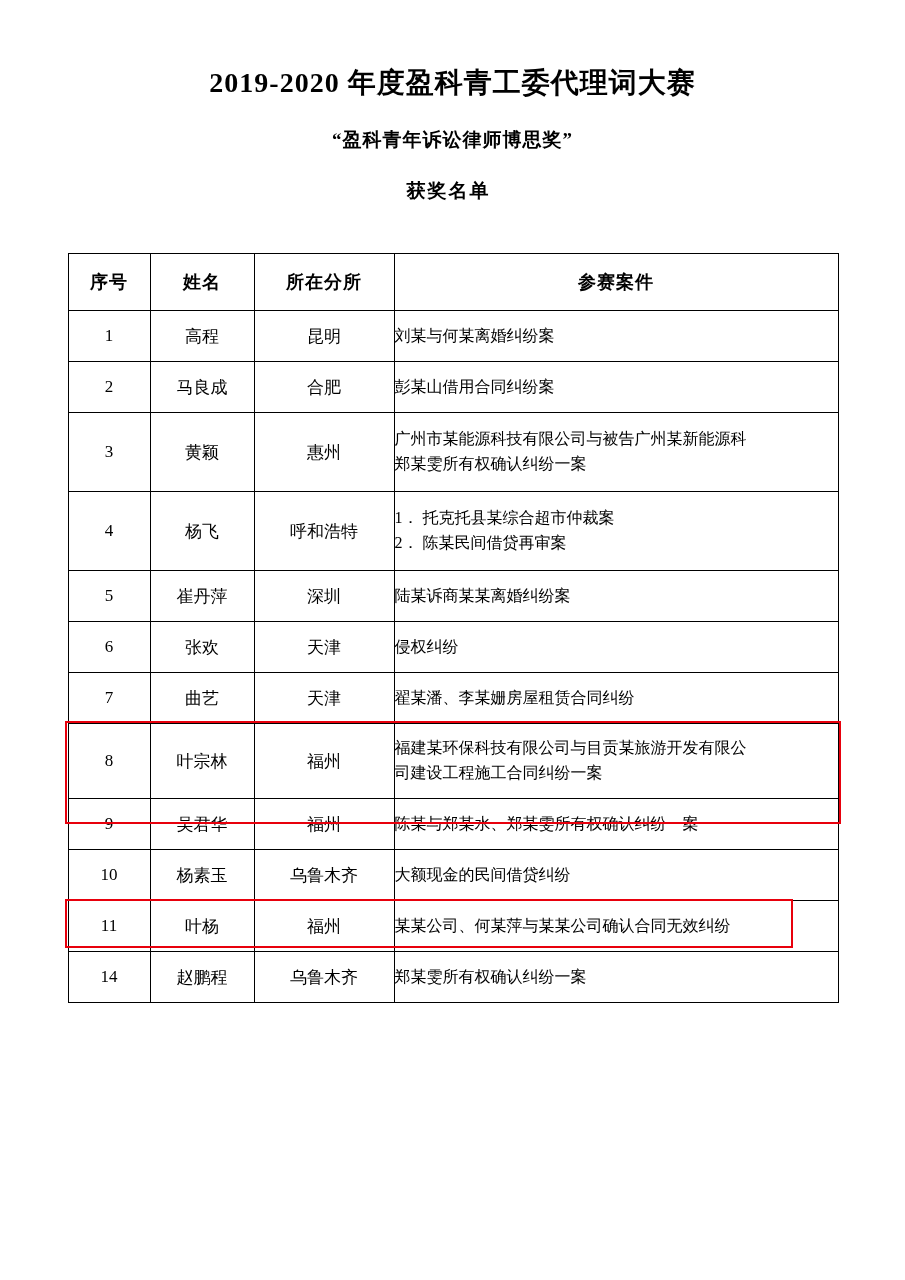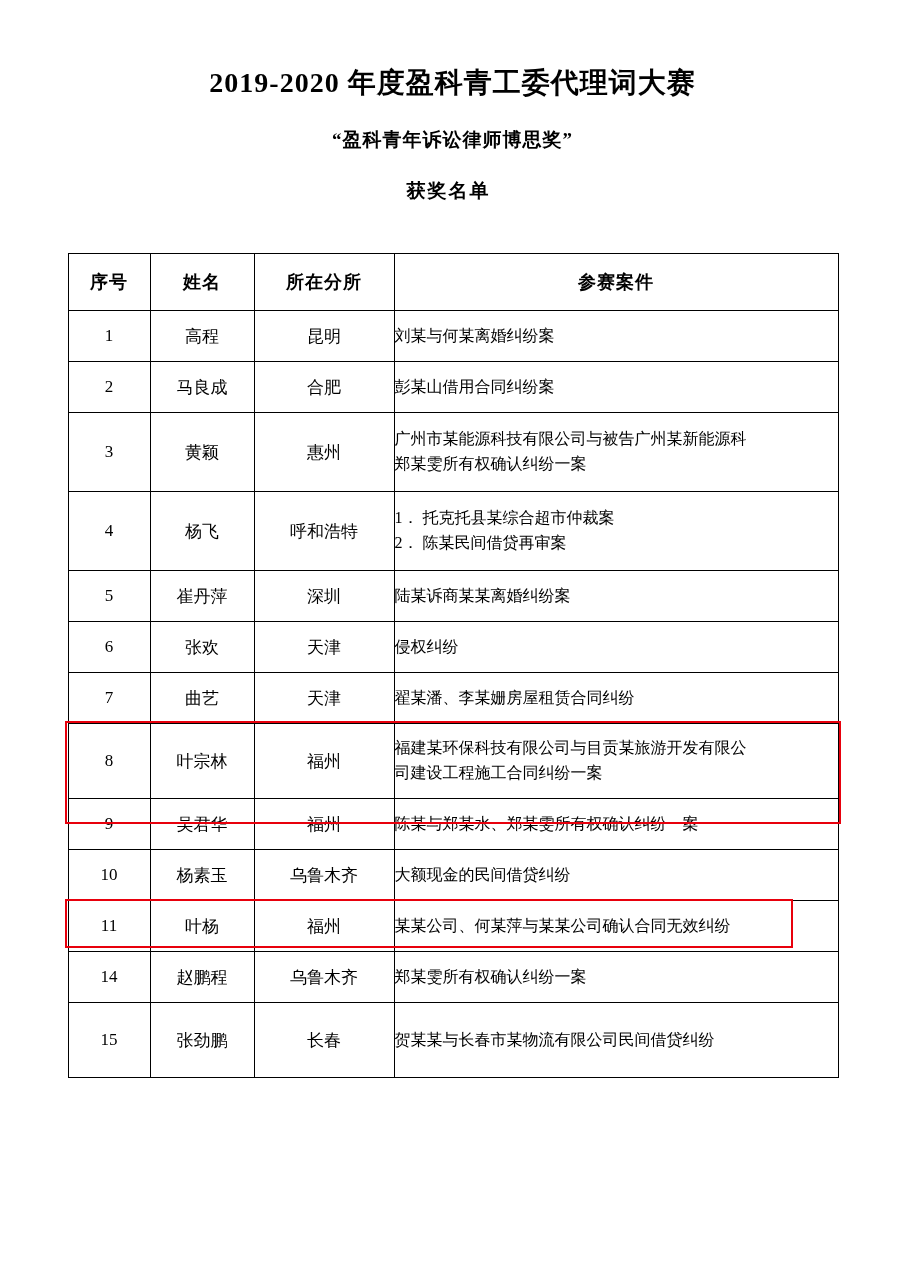--- a/index.html
+++ b/index.html
@@ -224,28 +224,20 @@
           </td>
         </tr>
         <tr>
           <td class="cell-no">14</td>
           <td class="cell-name">赵鹏程</td>
           <td class="cell-office">乌鲁木齐</td>
           <td class="cell-case">
             <span class="line">郑某雯所有权确认纠纷一案</span>
           </td>
         </tr>
-        <tr class="tall2">
-          <td class="cell-no">15</td>
-          <td class="cell-name">张劲鹏</td>
-          <td class="cell-office">长春</td>
-          <td class="cell-case">
-            <span class="line">贺某某与长春市某物流有限公司民间借贷纠纷</span>
-          </td>
-        </tr>
       </tbody>
     </table>
 
     <div class="red-box" style="left:-3px; top:468px; width:776px; height:103px;"></div>
     <div class="red-box" style="left:-3px; top:646px; width:728px; height:49px;"></div>
   </div>
 
   <div class="footer-space"></div>
 </div>
 

